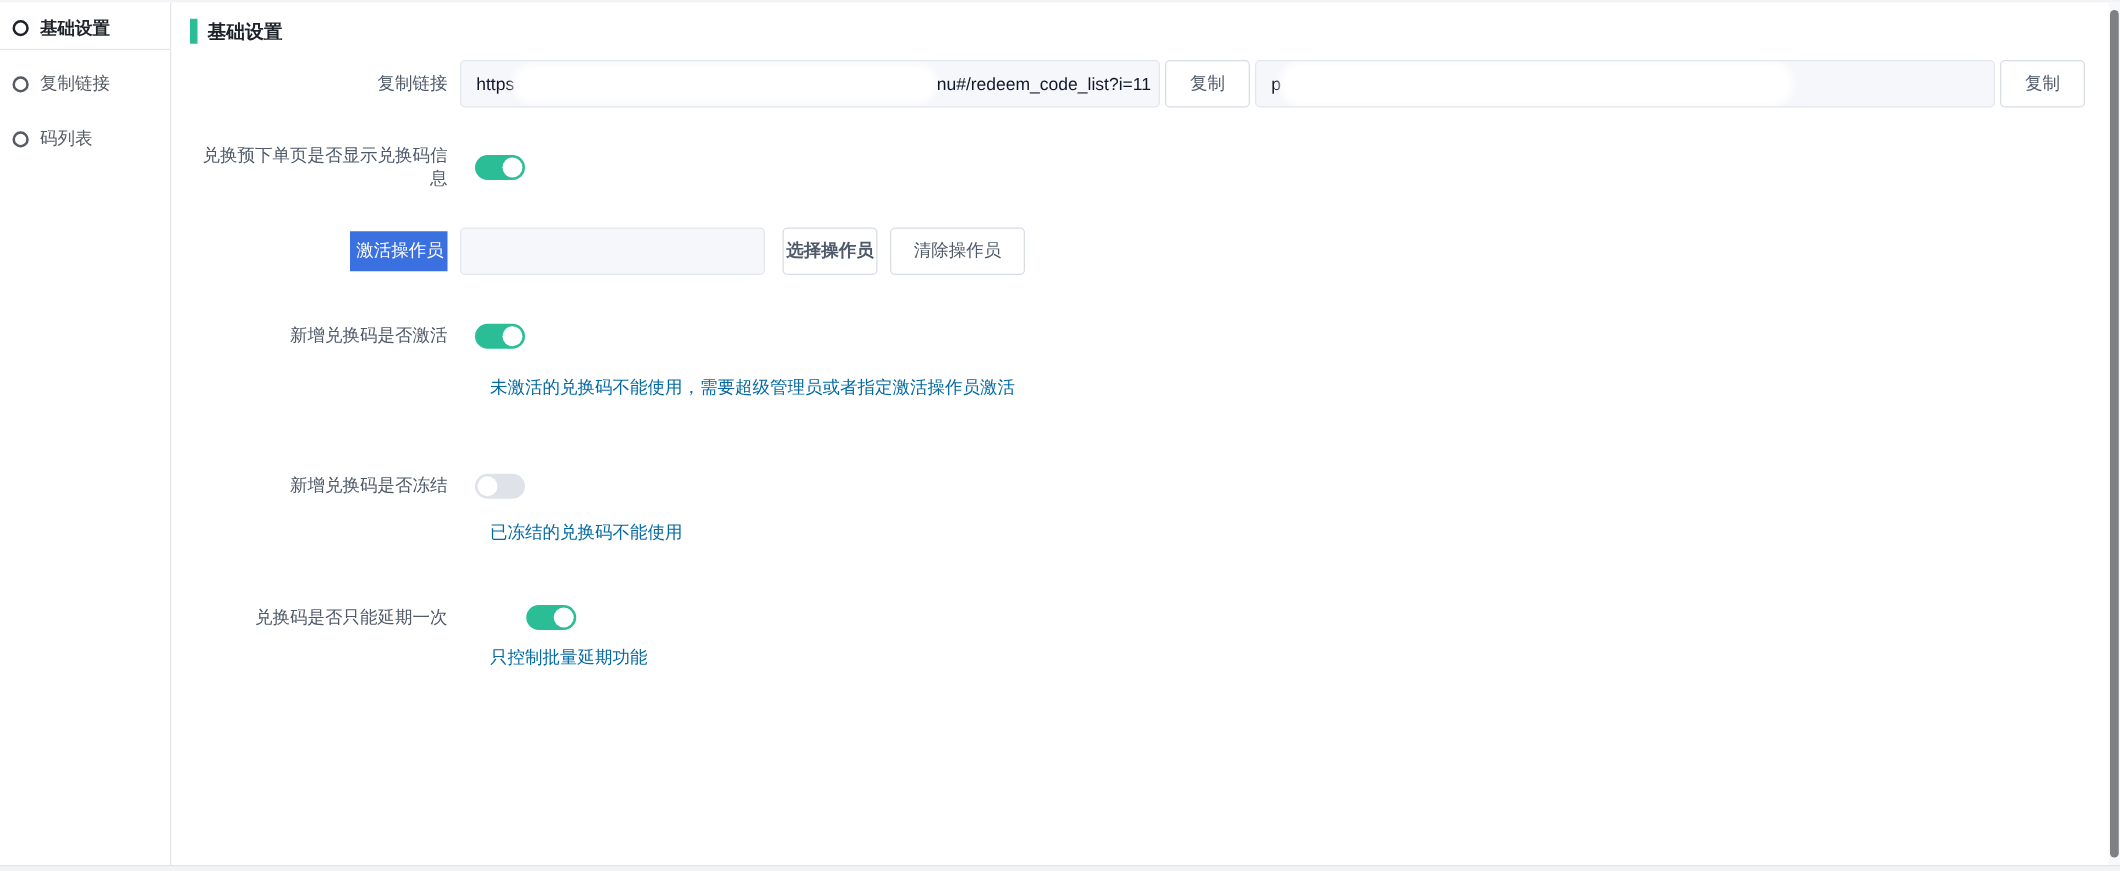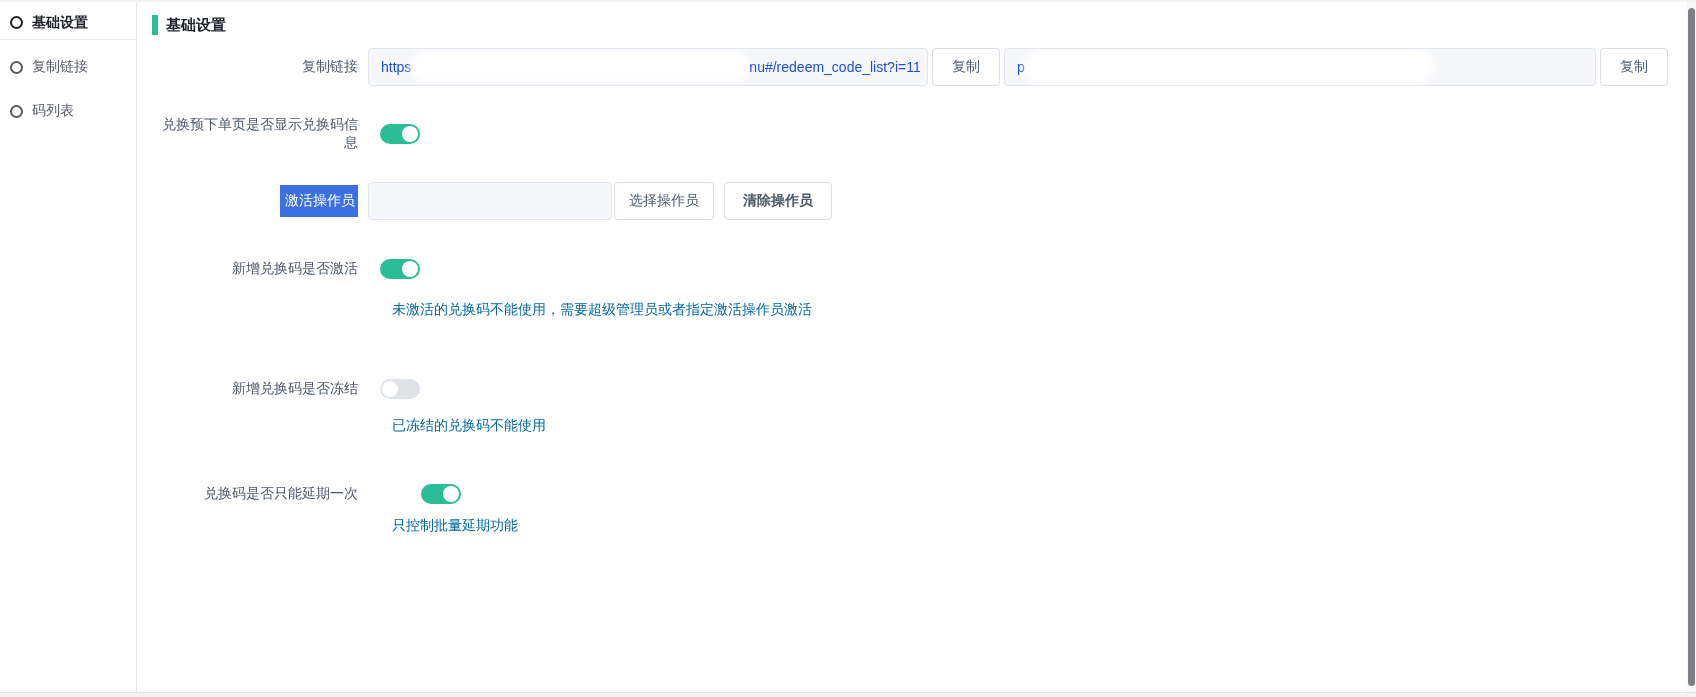--- a/index.html
+++ b/index.html
@@ -51,40 +51,40 @@
   .hint-activated{margin-top:20px;}
   .hint-frozen{margin-top:16px;}
   .hint-postpone{margin-top:11px;}
   .selected-label{
     display:inline-block;background:var(--selection);color:#fff;
     padding:7px 3px 7px 5px;
   }
   
   .text-input{
     height:38px;background:#f6f7fa;border:1px solid #e3e6ec;border-radius:4px;
-    display:flex;align-items:center;padding:0 12px;color:#1d4ed8;overflow:hidden;
+    display:flex;align-items:center;padding:0 12px;color:#0f172a;overflow:hidden;
     white-space:nowrap;cursor:text;
   }
   .link-input-1{width:560px;}
   .link-input-2{width:592px;margin-left:4px;}
   .operator-input{width:244px;}
   .blur-patch{
     height:22px;border-radius:11px;background:#fff;flex-shrink:0;
     box-shadow:0 0 6px 5px rgba(255,255,255,0.95);margin:0 4px;
   }
   .patch-1{width:330px;}
   .patch-2{width:400px;height:26px;}
   .btn{
     height:38px;background:#fff;border:1px solid #d8dce3;border-radius:4px;
     color:#4e5969;font-size:14px;display:flex;align-items:center;justify-content:center;
     cursor:pointer;flex-shrink:0;
   }
   .btn-copy{width:68px;margin-left:4px;}
-  .btn-select{width:100px;margin-left:2px;}
-  .btn-clear{width:108px;margin-left:10px;font-weight:bold;}
+  .btn-select{width:76px;margin-left:14px;font-weight:bold;}
+  .btn-clear{width:108px;margin-left:10px;}
   
   .toggle{
     width:40px;height:20px;border-radius:10px;position:relative;
     margin-left:12px;cursor:pointer;flex-shrink:0;
   }
   .toggle.on{background:var(--accent);}
   .toggle.off{background:var(--toggle-off);}
   .toggle .knob{
     position:absolute;top:2px;width:16px;height:16px;border-radius:50%;background:#fff;
   }

